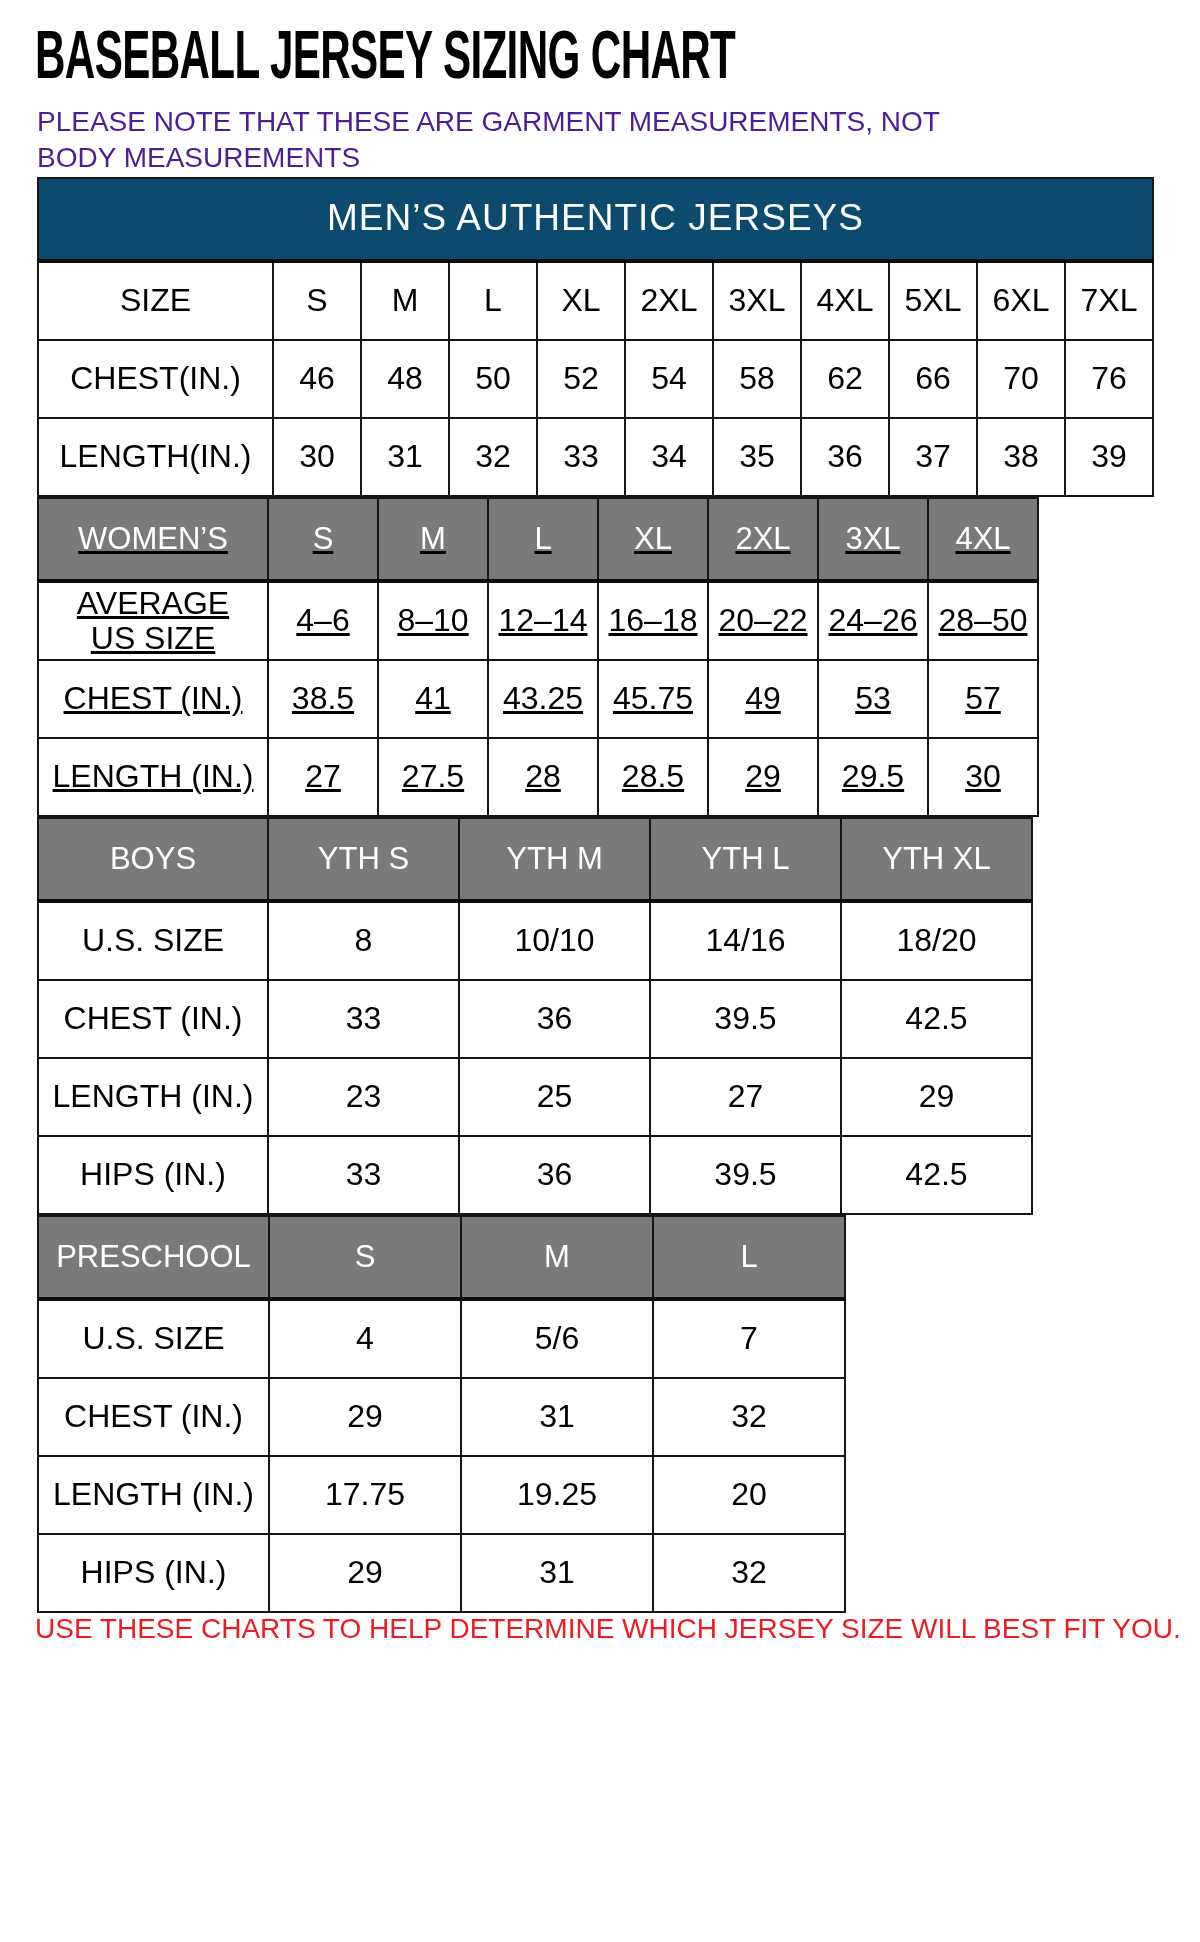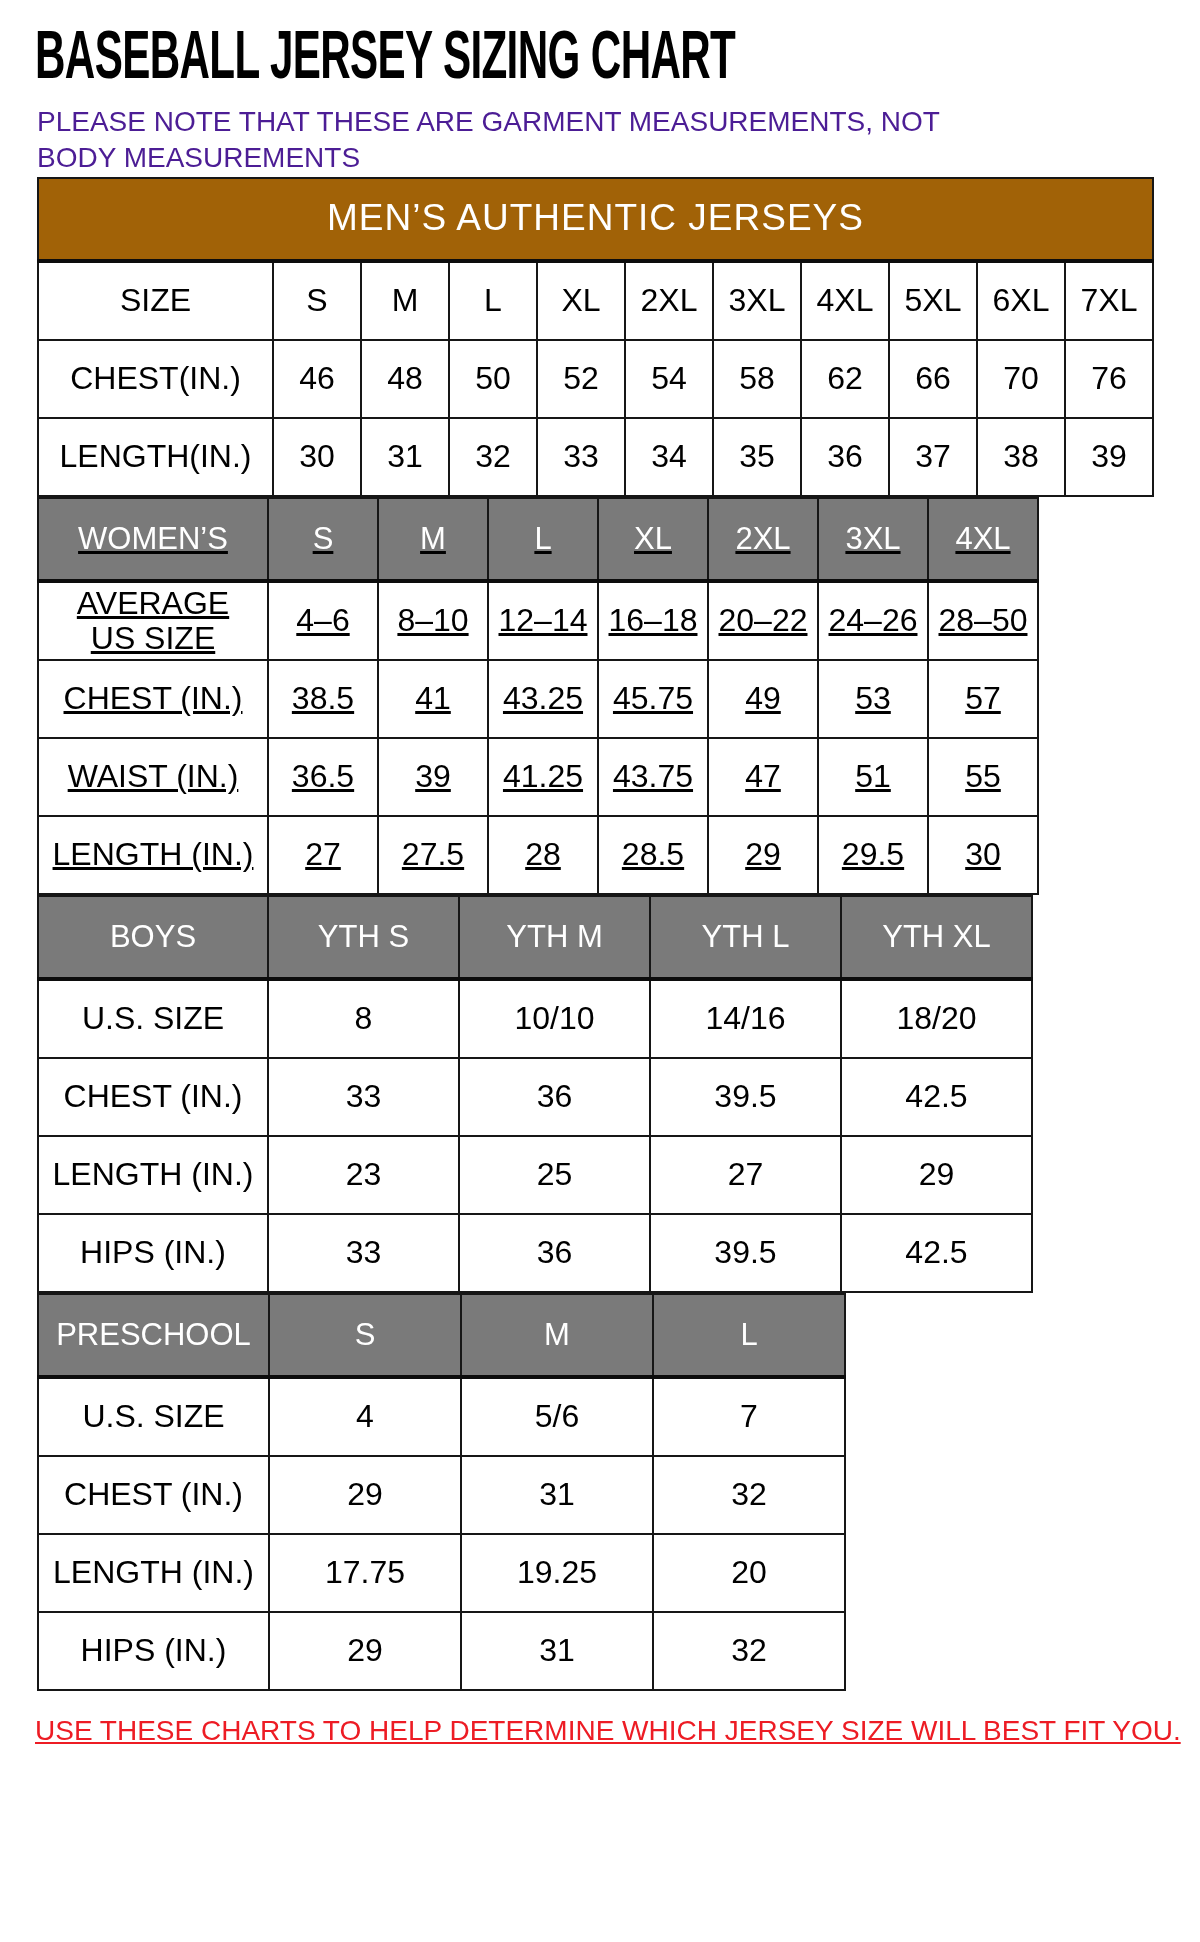--- a/index.html
+++ b/index.html
@@ -17,35 +17,35 @@
     color:#4c1d95;
   }
   table.tbl{
     border-collapse:collapse;table-layout:fixed;margin:0 0 0 37px;
   }
   table.tbl td{
     border:2px solid #161616;text-align:center;vertical-align:middle;
     font-size:32px;padding:0;height:76px;line-height:1.1;
   }
   tr.band td{
-    height:80px;background:#a16207;color:#ffffff;font-size:37px;
+    height:80px;background:#0c4a6e;color:#ffffff;font-size:37px;
     letter-spacing:1px;border-bottom:4px solid #0c0c0c;
   }
   tr.hdr td{
     height:80px;background:#7a7a7a;color:#ffffff;font-size:31px;
     border-bottom:4px solid #0c0c0c;
   }
   td.lbl{font-size:30px;}
   td.pre{white-space:pre-line;}
   .mens{margin-top:22px;}
   .womens{margin-top:48px;text-decoration:underline;}
   .boys{margin-top:28px;}
   .preschool{margin-top:16px;}
   .footer{
-    margin:24px 0 0 35px;font-size:28px;color:#ED1C24;white-space:nowrap;text-decoration:underline;
+    margin:0 0 0 35px;font-size:28px;color:#ED1C24;white-space:nowrap;
   }
   
   col.cm-l{width:235px;} col.cm{width:88px;}
   col.cw-l{width:230px;} col.cw{width:110px;}
   col.cb-l{width:230px;} col.cb{width:191px;}
   col.cp-l{width:231px;} col.cp{width:192px;}
 </style>
 </head>
 <body>
 
@@ -150,30 +150,20 @@
     <td class="lbl">CHEST (IN.)</td>
     <td>38.5</td>
         <td>41</td>
         <td>43.25</td>
         <td>45.75</td>
         <td>49</td>
         <td>53</td>
         <td>57</td>
   </tr>
   <tr>
-    <td class="lbl">WAIST (IN.)</td>
-    <td>36.5</td>
-        <td>39</td>
-        <td>41.25</td>
-        <td>43.75</td>
-        <td>47</td>
-        <td>51</td>
-        <td>55</td>
-  </tr>
-  <tr>
     <td class="lbl">LENGTH (IN.)</td>
     <td>27</td>
         <td>27.5</td>
         <td>28</td>
         <td>28.5</td>
         <td>29</td>
         <td>29.5</td>
         <td>30</td>
   </tr>
 </tbody>

